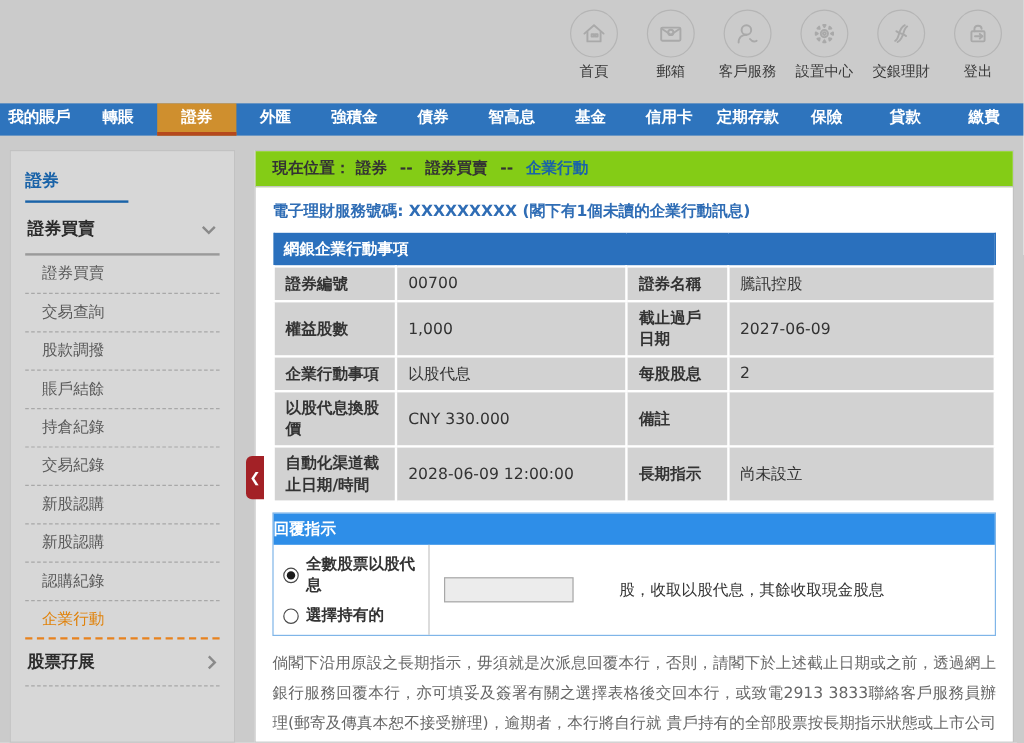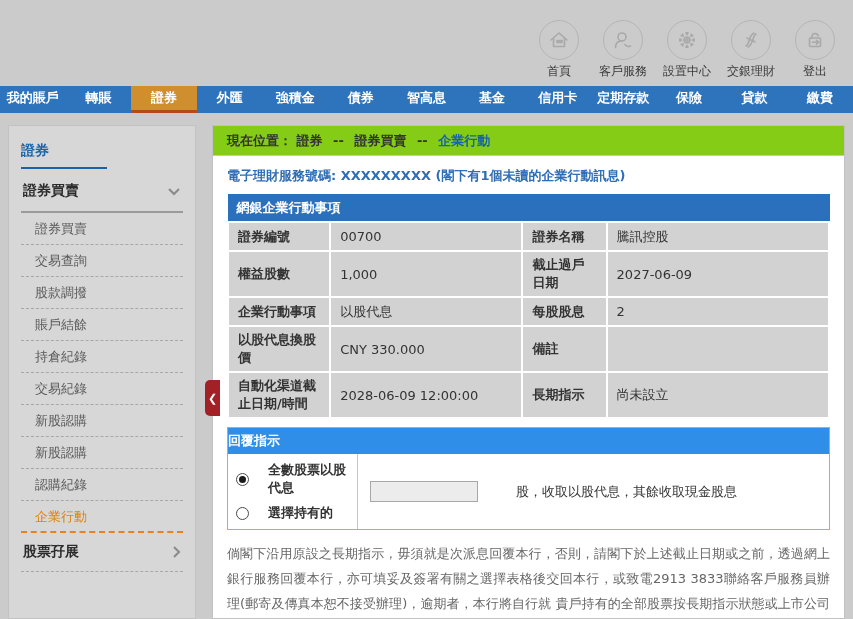--- a/index.html
+++ b/index.html
@@ -6,21 +6,21 @@
   html,body { width:853px; height:619px; overflow:hidden; }
   body { background:#cbcbcb; font-family:"DejaVu Sans","Liberation Sans",sans-serif; font-size:13px; color:#333; }
 
   
   .topbar { position:relative; height:86px; background:#cbcbcb; }
   .lang-group { position:absolute; top:3px; right:8px; display:flex; gap:13px; }
   .lang-btn { width:63px; height:18px; border-radius:9px; font-size:11px; font-weight:bold;
               display:flex; align-items:center; justify-content:center; cursor:pointer; letter-spacing:1px; }
   .lang-btn.solid { background:#d2921f; color:#f6ecd2; border:none; }
   .lang-btn.outline { background:transparent; color:#cf8f1f; border:2px solid #cf8f1f; }
-  .quick-icons { position:absolute; right:6px; bottom:6px; display:flex; }
+  .quick-icons { position:absolute; right:6px; bottom:18px; display:flex; }
   .qicon { width:64px; display:flex; flex-direction:column; align-items:center; cursor:pointer; }
   .qicon .circ { width:40px; height:40px; border:1px solid #b5b5b5; border-radius:50%;
                  display:flex; align-items:center; justify-content:center; }
   .qicon .lbl { margin-top:3px; font-size:12px; color:#3a3a3a; }
   .qicon svg { stroke:#a9a9a9; fill:none; stroke-width:1.6; stroke-linecap:round; stroke-linejoin:round; }
 
   
   .nav { display:flex; height:27px; background:#2e74bd;font-family:Liberation Mono, monospace; }
   .nav-item { flex:1; color:#fff; font-weight:bold; font-size:13px; text-align:center;
               line-height:25px; cursor:pointer; white-space:nowrap; }
@@ -59,21 +59,21 @@
                           padding:4px 8px; font-size:13px; border:1px solid #2a70bd; }
   table.info td { background:#d2d2d2; border:2px solid #fff; padding:4px 9px; height:29px; font-size:13px; }
   table.info td.lbl { font-weight:bold; }
   .w1{width:17%} .w2{width:32%} .w3{width:14%} .w4{width:37%}
 
   .reply { margin-top:8px; border:1px solid #7fb5e8; }
   .reply-head { background:#2e8ee8; color:#fff; font-weight:bold; padding:4px 0; font-size:13px; }
   .reply-body { display:flex; }
   .reply-left { width:130px; border-right:1px solid #c6c6c6; padding:7px 6px 7px 8px;
                 display:flex; flex-direction:column; gap:7px; }
-  .radio-row { display:flex; align-items:center; gap:19px; font-weight:bold; font-size:13px; cursor:pointer; }
+  .radio-row { display:flex; align-items:center; gap:6px; font-weight:bold; font-size:13px; cursor:pointer; }
   .radio { width:13px; height:13px; border:1px solid #4a4a4a; border-radius:50%; background:#fff;
            display:inline-flex; align-items:center; justify-content:center; flex:none; }
   .radio.checked::after { content:""; width:7px; height:7px; border-radius:50%; background:#1a1a1a; }
   .reply-right { flex:1; display:flex; align-items:center; padding-left:12px;gap:36px; }
   .reply-right input { width:108px; height:21px; background:#ececec; border:1px solid #a8a8a8; }
   .reply-right .suffix { margin-left:2px; font-size:13px; color:#333; }
 
   .notice { color:#666; font-size:13px; line-height:25px; margin:11px 0 9px 0; text-align:justify; }
 </style>
 </head>
@@ -84,20 +84,30 @@
     <div class="qicon">
       <span class="circ">
         <svg width="24" height="24" viewBox="0 0 24 24">
             <path d="M4 12 L12 5 L20 12"></path>
             <path d="M6.5 10.5 V18.5 H17.5 V10.5"></path>
             <rect x="10" y="12.5" width="2" height="2"></rect>
             <rect x="13" y="12.5" width="2" height="2"></rect>
           </svg>
       </span>
       <span class="lbl">首頁</span>
+    </div>
+    <div class="qicon">
+      <span class="circ">
+        <svg width="24" height="24" viewBox="0 0 24 24">
+            <rect x="4" y="7" width="16" height="11" rx="1"></rect>
+            <path d="M4.5 8 L12 13 L19.5 8"></path>
+            <circle cx="12" cy="11" r="2.2"></circle>
+          </svg>
+      </span>
+      <span class="lbl">郵箱</span>
     </div>
     <div class="qicon">
       <span class="circ">
         <svg width="24" height="24" viewBox="0 0 24 24">
             <circle cx="11" cy="9" r="4"></circle>
             <path d="M4.5 19.5 C4.5 14.5 8 13 11 13"></path>
             <path d="M14 16.5 C15.5 18.5 17.5 19 19.5 18"></path>
           </svg>
       </span>
       <span class="lbl">客戶服務</span>

